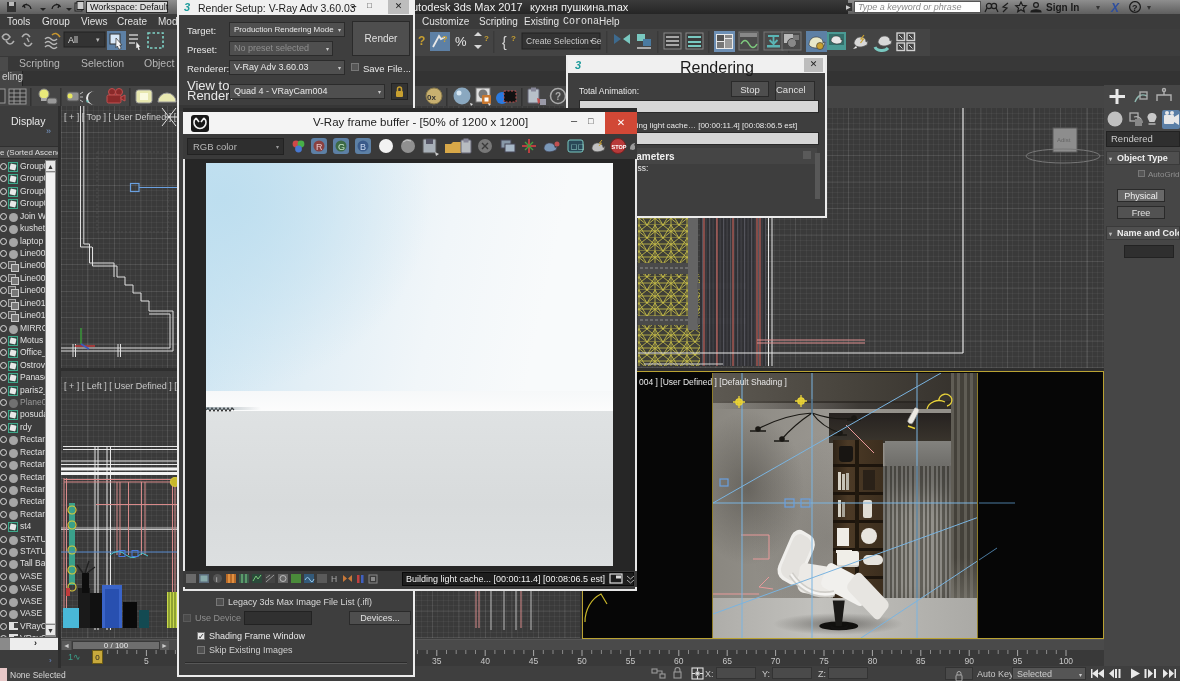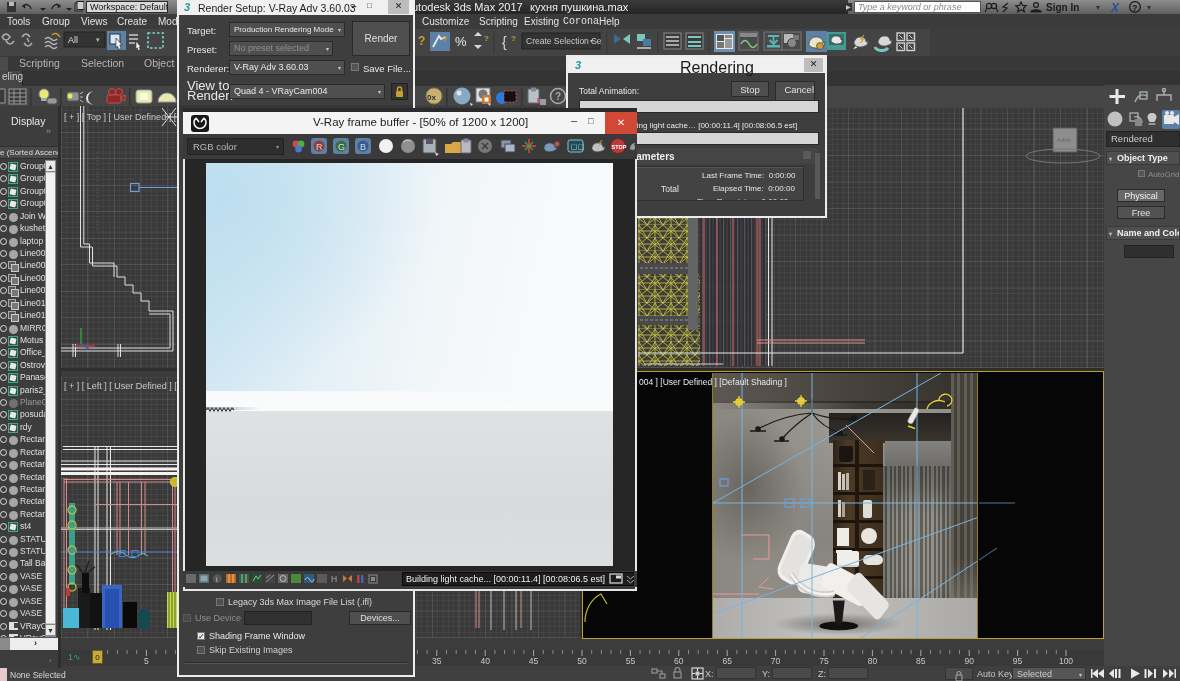--- a/index.html
+++ b/index.html
@@ -467,20 +467,25 @@
     </div>
 
     <svg class="abs" style="left:396px;top:0;" width="126" height="268" viewBox="0 0 126 268">
       <path d="M0 131 H36 M0 188 L18 176" stroke="#4a7aa0" stroke-width="1" fill="none"></path>
     </svg>
     <svg class="abs" style="left:0;top:0;" width="129" height="268" viewBox="0 0 129 268">
       <path d="M2 250 a26 30 0 0 1 16 -28 l6 10" stroke="#c8b62a" stroke-width="1.2" fill="none"></path>
     </svg>
   </div>
 
+  <div class="abs" id="sliderrow" style="left:61px;top:639px;width:1043px;height:11px;background:#4a4a4a;border-top:1px solid #555;">
+    <div class="abs" style="left:1px;top:1px;width:9px;height:9px;background:#5a5a5a;color:#ccc;font-size:7px;line-height:9px;text-align:center;">◄</div>
+    <div class="abs" style="left:11px;top:1px;width:88px;height:9px;background:#6e6e6e;border:1px solid #3a3a3a;color:#e8e8e8;font-size:8px;line-height:8px;text-align:center;">0 / 100</div>
+    <div class="abs" style="left:99px;top:1px;width:9px;height:9px;background:#5a5a5a;color:#ccc;font-size:7px;line-height:9px;text-align:center;">►</div>
+  </div>
   <div class="abs" id="rulerrow" style="left:61px;top:650px;width:1043px;height:16px;background:#393939;overflow:hidden;">
     <svg class="abs" style="left:0;top:0;" width="1043" height="16" viewBox="0 0 1043 16">
         <path d="M37.0 0 V6" stroke="#a8a8a8" stroke-width="1"></path>
         <path d="M46.7 0 V4" stroke="#8a8a8a" stroke-width="1"></path>
         <path d="M56.4 0 V4" stroke="#8a8a8a" stroke-width="1"></path>
         <path d="M66.0 0 V4" stroke="#8a8a8a" stroke-width="1"></path>
         <path d="M75.7 0 V4" stroke="#8a8a8a" stroke-width="1"></path>
         <path d="M85.4 0 V6" stroke="#a8a8a8" stroke-width="1"></path>
         <text x="85.4" y="14" font-size="8.5" fill="#c8c8c8" text-anchor="middle" font-family="Liberation Sans">5</text>
         <path d="M95.1 0 V4" stroke="#8a8a8a" stroke-width="1"></path>
@@ -868,35 +873,29 @@
     <div class="abs" style="left:6px;top:662px;width:222px;height:2px;border-top:1px solid #2b2b2b;border-bottom:1px solid #575757;"></div>
   </div>
   <div class="abs" id="renderdlg" style="left:566px;top:55px;width:261px;height:163px;background:#3e3e3e;border:2px solid #ececec;">
     <div class="abs" style="left:0;top:0;width:257px;height:16px;background:#f0f0f0;">
       <span class="abs" style="left:7px;top:2px;color:#1b9a9a;font-size:11px;font-weight:bold;font-style:italic;">3</span>
       <span class="abs" style="left:112px;top:2px;color:#1b1b1b;font-size:16px;">Rendering</span>
       <div class="abs" style="left:236px;top:1px;width:19px;height:14px;background:#bdbdbd;color:#222;font-size:9px;text-align:center;line-height:13px;">✕</div>
     </div>
     <div class="abs" style="left:11px;top:29px;color:#e8e8e8;font-size:8.5px;">Total Animation:</div>
     <div class="abs" style="left:163px;top:24px;width:38px;height:16px;background:#4e4e4e;border:1px solid #2a2a2a;color:#e0e0e0;font-size:9.5px;text-align:center;line-height:15px;">Stop</div>
-    <div class="abs" style="left:207px;top:24px;width:40px;height:22px;background:#4e4e4e;border:1px solid #2a2a2a;color:#e0e0e0;font-size:9.5px;text-align:right;line-height:15px;">Cancel</div>
+    <div class="abs" style="left:207px;top:24px;width:40px;height:22px;background:#4e4e4e;border:1px solid #2a2a2a;color:#e0e0e0;font-size:9.5px;text-align:left;line-height:15px;">Cancel</div>
     <div class="abs" style="left:11px;top:43px;width:240px;height:13px;background:#d6d6d6;border:1px solid #2a2a2a;"></div>
     <div class="abs" style="left:51px;top:64px;color:#e8e8e8;font-size:8px;white-space:nowrap;">Building light cache…  [00:00:11.4]  [00:08:06.5 est]</div>
     <div class="abs" style="left:11px;top:75px;width:240px;height:13px;background:#d6d6d6;border:1px solid #2a2a2a;"></div>
     <div class="abs" style="left:3px;top:91px;width:246px;height:16px;background:#454545;">
       <span class="abs" style="left:3px;top:3px;color:#f0f0f0;font-size:10px;font-weight:bold;">Common Parameters</span>
       <div class="abs" style="left:232px;top:3px;width:8px;height:8px;background:#5a5a5a;"></div>
     </div>
     <div class="abs" style="left:44px;top:106px;color:#e8e8e8;font-size:8.5px;">Progress:</div>
-    <div class="abs" style="left:11px;top:109px;width:225px;height:35px;background:#434343;border:1px solid #2f2f2f;box-shadow:inset 1px 1px 0 #575757;overflow:hidden;">
-      <span class="abs" style="left:122px;top:4px;color:#e8e8e8;font-size:8px;white-space:nowrap;">Last Frame Time:&nbsp; 0:00:00</span>
-      <span class="abs" style="left:133px;top:17px;color:#e8e8e8;font-size:8px;white-space:nowrap;">Elapsed Time:&nbsp; 0:00:00</span>
-      <span class="abs" style="left:81px;top:17px;color:#e8e8e8;font-size:8.5px;">Total</span>
-      <span class="abs" style="left:117px;top:30px;color:#e8e8e8;font-size:8px;white-space:nowrap;">Time Remaining:&nbsp; 0:00:00</span>
-    </div>
     <div class="abs" style="left:247px;top:96px;width:5px;height:46px;background:#585858;"></div>
   </div>
   <div class="abs" id="fbwin" style="left:183px;top:108px;width:454px;height:483px;background:#3a3a3a;border:2px solid #e6e6e6;border-top:none;">
     <div class="abs" style="left:-2px;top:0;width:454px;height:4px;background:#2b2b2b;"></div>
 
     <div class="abs" style="left:-2px;top:4px;width:454px;height:22px;background:#f4f4f4;">
       <svg class="abs" style="left:8px;top:3px;" width="18" height="17" viewBox="0 0 18 17">
         <rect x="0" y="0" width="18" height="17" rx="3" fill="#181818"></rect>
         <path d="M5 3 a6 6 0 1 0 8 0 M5 3 l3 4 M13 3 l-3 4" stroke="#f0f0f0" stroke-width="1.6" fill="none"></path>
       </svg>

